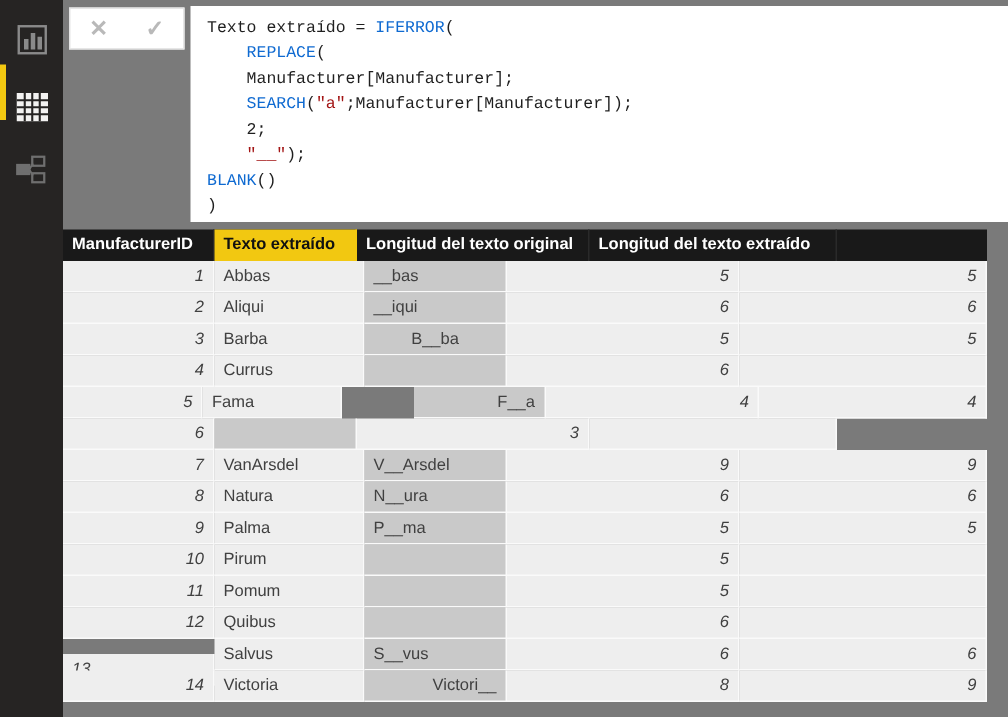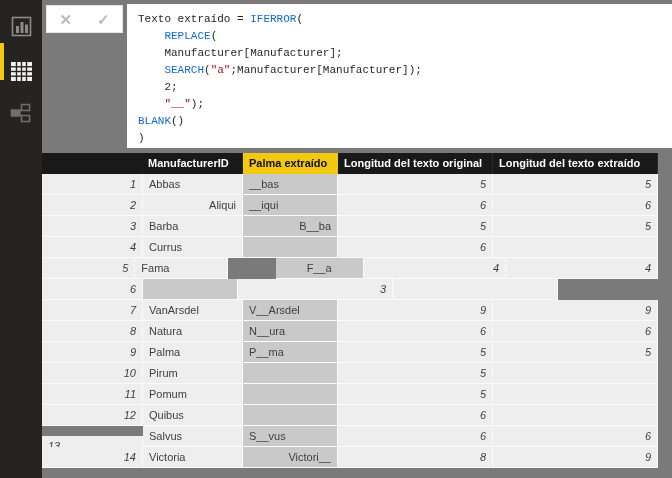--- a/index.html
+++ b/index.html
@@ -20,21 +20,21 @@
   
   .btn-box{position:absolute; left:46px; top:5px; width:77px; height:28px; background:#FFFFFF; border:1px solid #E6E6E6; display:flex; z-index:2;}
   .fbtn{flex:1 1 50%; display:flex; align-items:center; justify-content:center; color:#B9B9B9; font-size:15px; font-weight:bold; cursor:default; line-height:1;}
   .formula-panel{position:absolute; left:127px; top:4px; width:545px; height:144px; background:#FFFFFF; z-index:1; overflow:hidden;}
   .formula-code{padding:7px 0 0 11px; font-family:"Liberation Mono","DejaVu Sans Mono",monospace; font-size:11px; line-height:17px; color:#1F1F1F; white-space:pre;}
   .fline .kw{color:var(--kw);}
   .fline .str{color:var(--str);}
   .fline .plain{color:#1F1F1F;}
 
   
-  .table-header{position:absolute; left:42px; top:153px; width:616px; height:21px; background:var(--header-bg); display:flex; z-index:2;justify-content:flex-end;}
+  .table-header{position:absolute; left:42px; top:153px; width:616px; height:21px; background:var(--header-bg); display:flex; z-index:2;}
   .hcell{height:21px; line-height:21px; padding:0 6px; font-size:11px; font-weight:bold; color:#FFFFFF; white-space:nowrap; overflow:hidden; border-right:1px solid #2A2A2A; cursor:pointer;}
   .hcell.sel{background:var(--accent); color:#111111; border-right-color:var(--accent);}
   .table-body{position:absolute; left:42px; top:174px; width:616px; height:294px; z-index:1;}
   .trow{display:flex; height:21px;}
   .tcell{height:21px; line-height:20px; padding:0 6px; font-size:11px; color:#404040; background:var(--cell-bg); border-right:1px solid var(--grid); border-bottom:1px solid var(--grid); white-space:nowrap; overflow:hidden;}
   .tcell.sel{background:var(--sel-cell-bg);}
   .tcell.num{font-style:italic;}
 </style>
 </head>
 <body>
@@ -89,57 +89,57 @@
     <span>✓</span>
   </div>
 </div>
 
 <div class="formula-panel">
   <div class="formula-code"><div class="fline"><span class="plain">Texto extraído = </span><span class="kw">IFERROR</span><span class="plain">(</span></div><div class="fline"><span class="plain">    </span><span class="kw">REPLACE</span><span class="plain">(</span></div><div class="fline"><span class="plain">    Manufacturer[Manufacturer];</span></div><div class="fline"><span class="plain">    </span><span class="kw">SEARCH</span><span class="plain">(</span><span class="str">"a"</span><span class="plain">;Manufacturer[Manufacturer]);</span></div><div class="fline"><span class="plain">    2;</span></div><div class="fline"><span class="plain">    </span><span class="str">"__"</span><span class="plain">);</span></div><div class="fline"><span class="kw">BLANK</span><span class="plain">()</span></div><div class="fline"><span class="plain">)</span></div></div>
 </div>
 
 <div class="table-header">
     <div class="hcell" style="width: 101px;">ManufacturerID</div>
-    <div class="hcell sel" style="width: 95px;">Palma extraído</div>
+    <div class="hcell sel" style="width: 95px;">Texto extraído</div>
     <div class="hcell" style="width: 155px;">Longitud del texto original</div>
     <div class="hcell" style="width: 165px;">Longitud del texto extraído</div>
   </div>
 <div class="table-body">
     <div class="trow">
       <div class="tcell num" style="width: 101px; text-align: right;">1</div>
       <div class="tcell" style="width: 100px; text-align: left;">Abbas</div>
       <div class="tcell sel" style="width: 95px; text-align: left;">__bas</div>
       <div class="tcell num" style="width: 155px; text-align: right;">5</div>
       <div class="tcell num" style="width: 165px; text-align: right;">5</div>
     </div>
     <div class="trow">
       <div class="tcell num" style="width: 101px; text-align: right;">2</div>
-      <div class="tcell" style="width: 100px; text-align: right;">Aliqui</div>
+      <div class="tcell" style="width: 100px; text-align: left;">Aliqui</div>
       <div class="tcell sel" style="width: 95px; text-align: left;">__iqui</div>
       <div class="tcell num" style="width: 155px; text-align: right;">6</div>
       <div class="tcell num" style="width: 165px; text-align: right;">6</div>
     </div>
     <div class="trow">
       <div class="tcell num" style="width: 101px; text-align: right;">3</div>
       <div class="tcell" style="width: 100px; text-align: left;">Barba</div>
-      <div class="tcell sel" style="width: 95px; text-align: right;">B__ba</div>
+      <div class="tcell sel" style="width: 95px; text-align: center;">B__ba</div>
       <div class="tcell num" style="width: 155px; text-align: right;">5</div>
       <div class="tcell num" style="width: 165px; text-align: right;">5</div>
     </div>
     <div class="trow">
       <div class="tcell num" style="width: 101px; text-align: right;">4</div>
       <div class="tcell" style="width: 100px; text-align: left;">Currus</div>
       <div class="tcell sel" style="width: 95px; text-align: left;"></div>
       <div class="tcell num" style="width: 155px; text-align: right;">6</div>
       <div class="tcell num" style="width: 165px; text-align: right;"></div>
     </div>
     <div class="trow">
       <div class="tcell num" style="width: 101px; text-align: right;">5</div>
       <div class="tcell" style="width: 100px; text-align: left;">Fama</div>
-      <div class="tcell sel" style="width: 95px; text-align: center; margin-left: 48px;">F__a</div>
+      <div class="tcell sel" style="width: 95px; text-align: right; margin-left: 48px;">F__a</div>
       <div class="tcell num" style="width: 155px; text-align: right;">4</div>
       <div class="tcell num" style="width: 165px; text-align: right;">4</div>
     </div>
     <div class="trow">
       <div class="tcell num" style="width: 101px; text-align: right;">6</div>
       <div class="tcell sel" style="width: 95px; text-align: left;"></div>
       <div class="tcell num" style="width: 155px; text-align: right;">3</div>
       <div class="tcell num" style="width: 165px; text-align: right;"></div>
     </div>
     <div class="trow">

